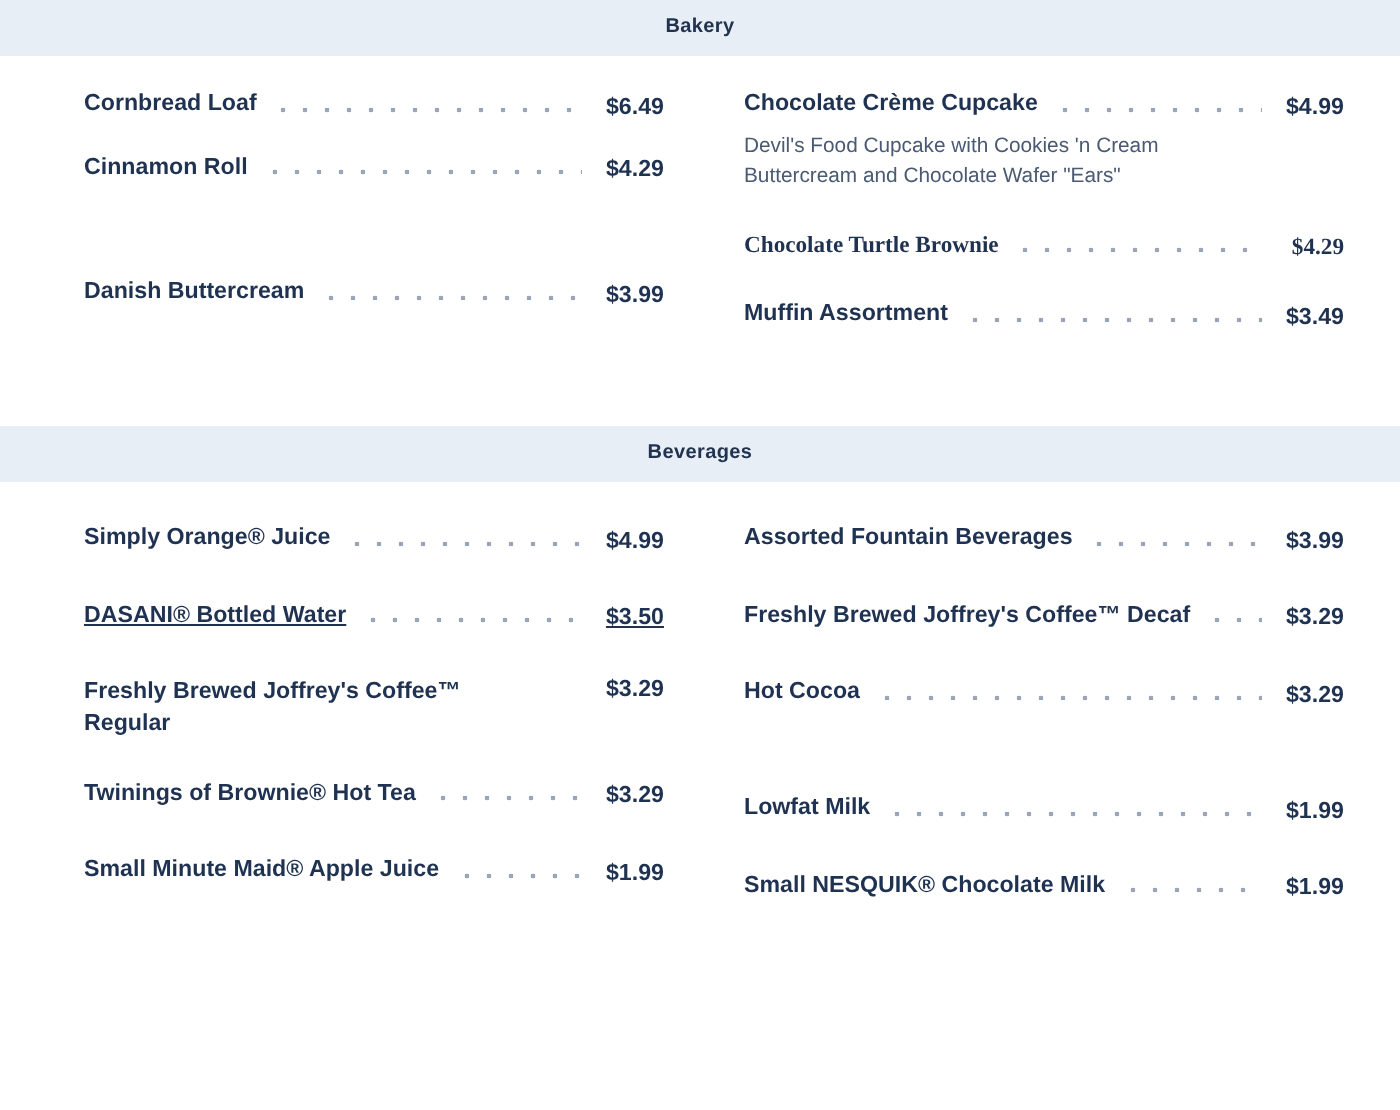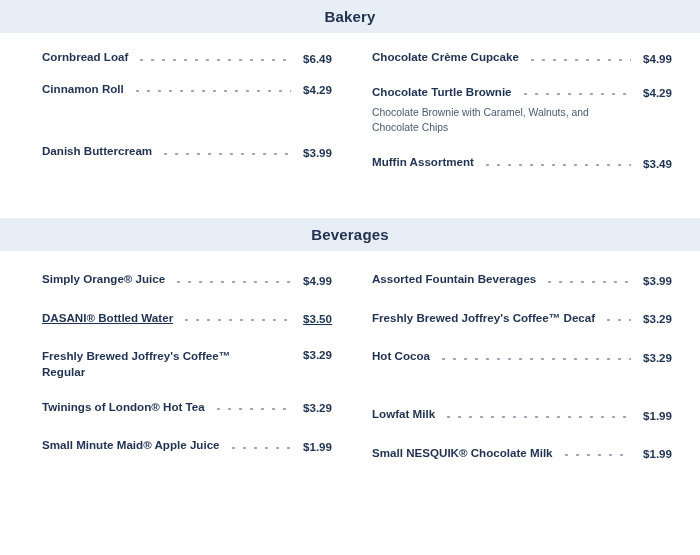--- a/index.html
+++ b/index.html
@@ -18,21 +18,21 @@
     width: 700px;
     height: 555px;
     position: relative;
   }
   .section {
     width: 100%;
   }
   .section-header {
     background: #e8eef6;
     text-align: center;
-    font-size: 15px;
+    font-size: 10px;
     font-weight: bold;
     color: #22334f;
     letter-spacing: 0.2px;
     padding: 9px 0 9px 0;
     line-height: 1;
   }
   .items-grid {
     display: grid;
     grid-template-columns: 1fr 1fr;
     column-gap: 0px;
@@ -140,29 +140,29 @@
       </div>
 
       <div class="col col-right">
 
         <div class="item">
           <div class="item-line">
             <span class="item-name">Chocolate Crème Cupcake</span>
             <span class="dots"></span>
             <span class="item-price">$4.99</span>
           </div>
-        </div>
-
-        <div class="item" style="padding-top:19px;">
+          <div class="item-desc">Devil's Food Cupcake with Cookies 'n Cream Buttercream and Chocolate Wafer "Ears"</div>
+        </div>
+
+        <div class="item" style="padding-top:19px;font-family:Liberation Serif, serif;">
           <div class="item-line">
             <span class="item-name">Chocolate Turtle Brownie</span>
             <span class="dots"></span>
             <span class="item-price">$4.29</span>
           </div>
-          <div class="item-desc">Chocolate Brownie with Caramel, Walnuts, and Chocolate Chips</div>
         </div>
 
         <div class="item" style="padding-top:19px;">
           <div class="item-line">
             <span class="item-name">Muffin Assortment</span>
             <span class="dots"></span>
             <span class="item-price">$3.49</span>
           </div>
         </div>
 
@@ -198,21 +198,21 @@
         <div class="item" style="padding-top:23px;">
           <div class="item-line">
             <span class="item-name" style="max-width:205px;">Freshly Brewed Joffrey's Coffee™ Regular</span>
 
             <span class="item-price" style="margin-left:auto; align-self:flex-start;">$3.29</span>
           </div>
         </div>
 
         <div class="item" style="padding-top:19px;">
           <div class="item-line">
-            <span class="item-name">Twinings of London® Hot Tea</span>
+            <span class="item-name">Twinings of Brownie® Hot Tea</span>
             <span class="dots"></span>
             <span class="item-price">$3.29</span>
           </div>
         </div>
 
         <div class="item" style="padding-top:23px;">
           <div class="item-line">
             <span class="item-name">Small Minute Maid® Apple Juice</span>
             <span class="dots"></span>
             <span class="item-price">$1.99</span>

